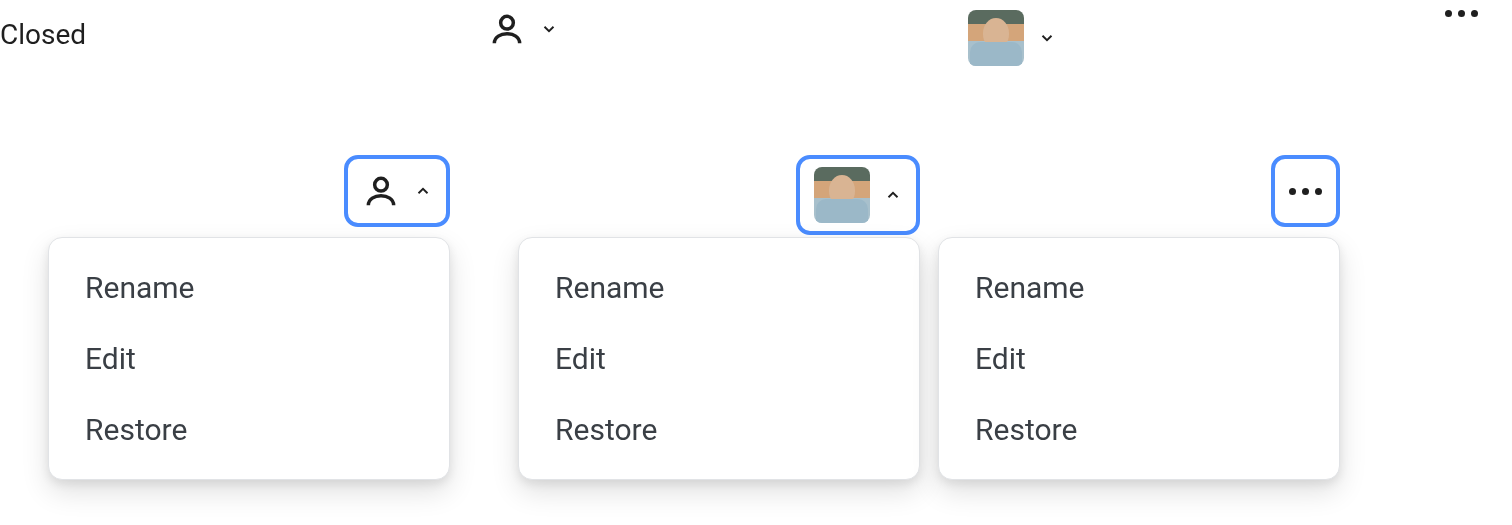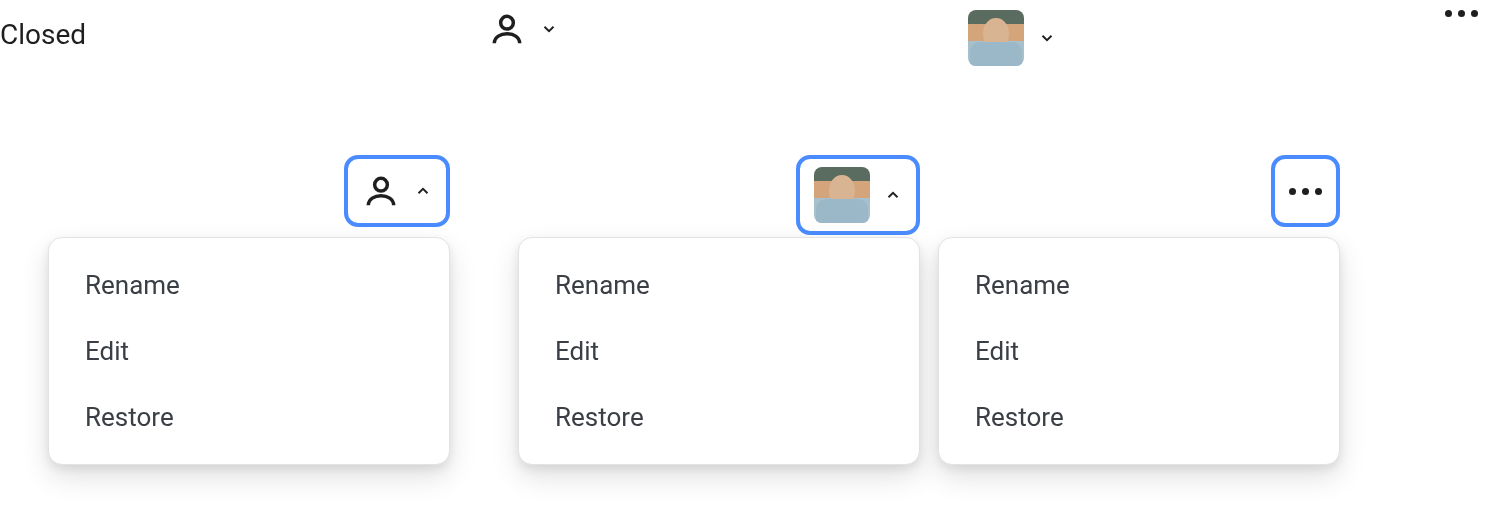--- a/index.html
+++ b/index.html
@@ -152,21 +152,21 @@
       width: 402px;
       background: #ffffff;
       border: 1px solid #e1e3e6;
       border-radius: 14px;
       box-shadow: 0 12px 28px rgba(0,0,0,0.12), 0 4px 10px rgba(0,0,0,0.08);
       padding: 14px 0;
     }
 
     .menu-item {
       padding: 18px 36px;
-      font-size: 26px;
+      font-size: 30px;
       color: #3a3f45;
       cursor: pointer;
     }
 
     
     .row-closed .col-1 .trigger-wrap { padding-right: 38px; }
     .row-closed .col-2 .trigger-wrap { padding-right: 10px; }
     .row-closed .col-3 .trigger-wrap { padding-right: 8px; }
 
     .row-open .col-1 .trigger-wrap,

